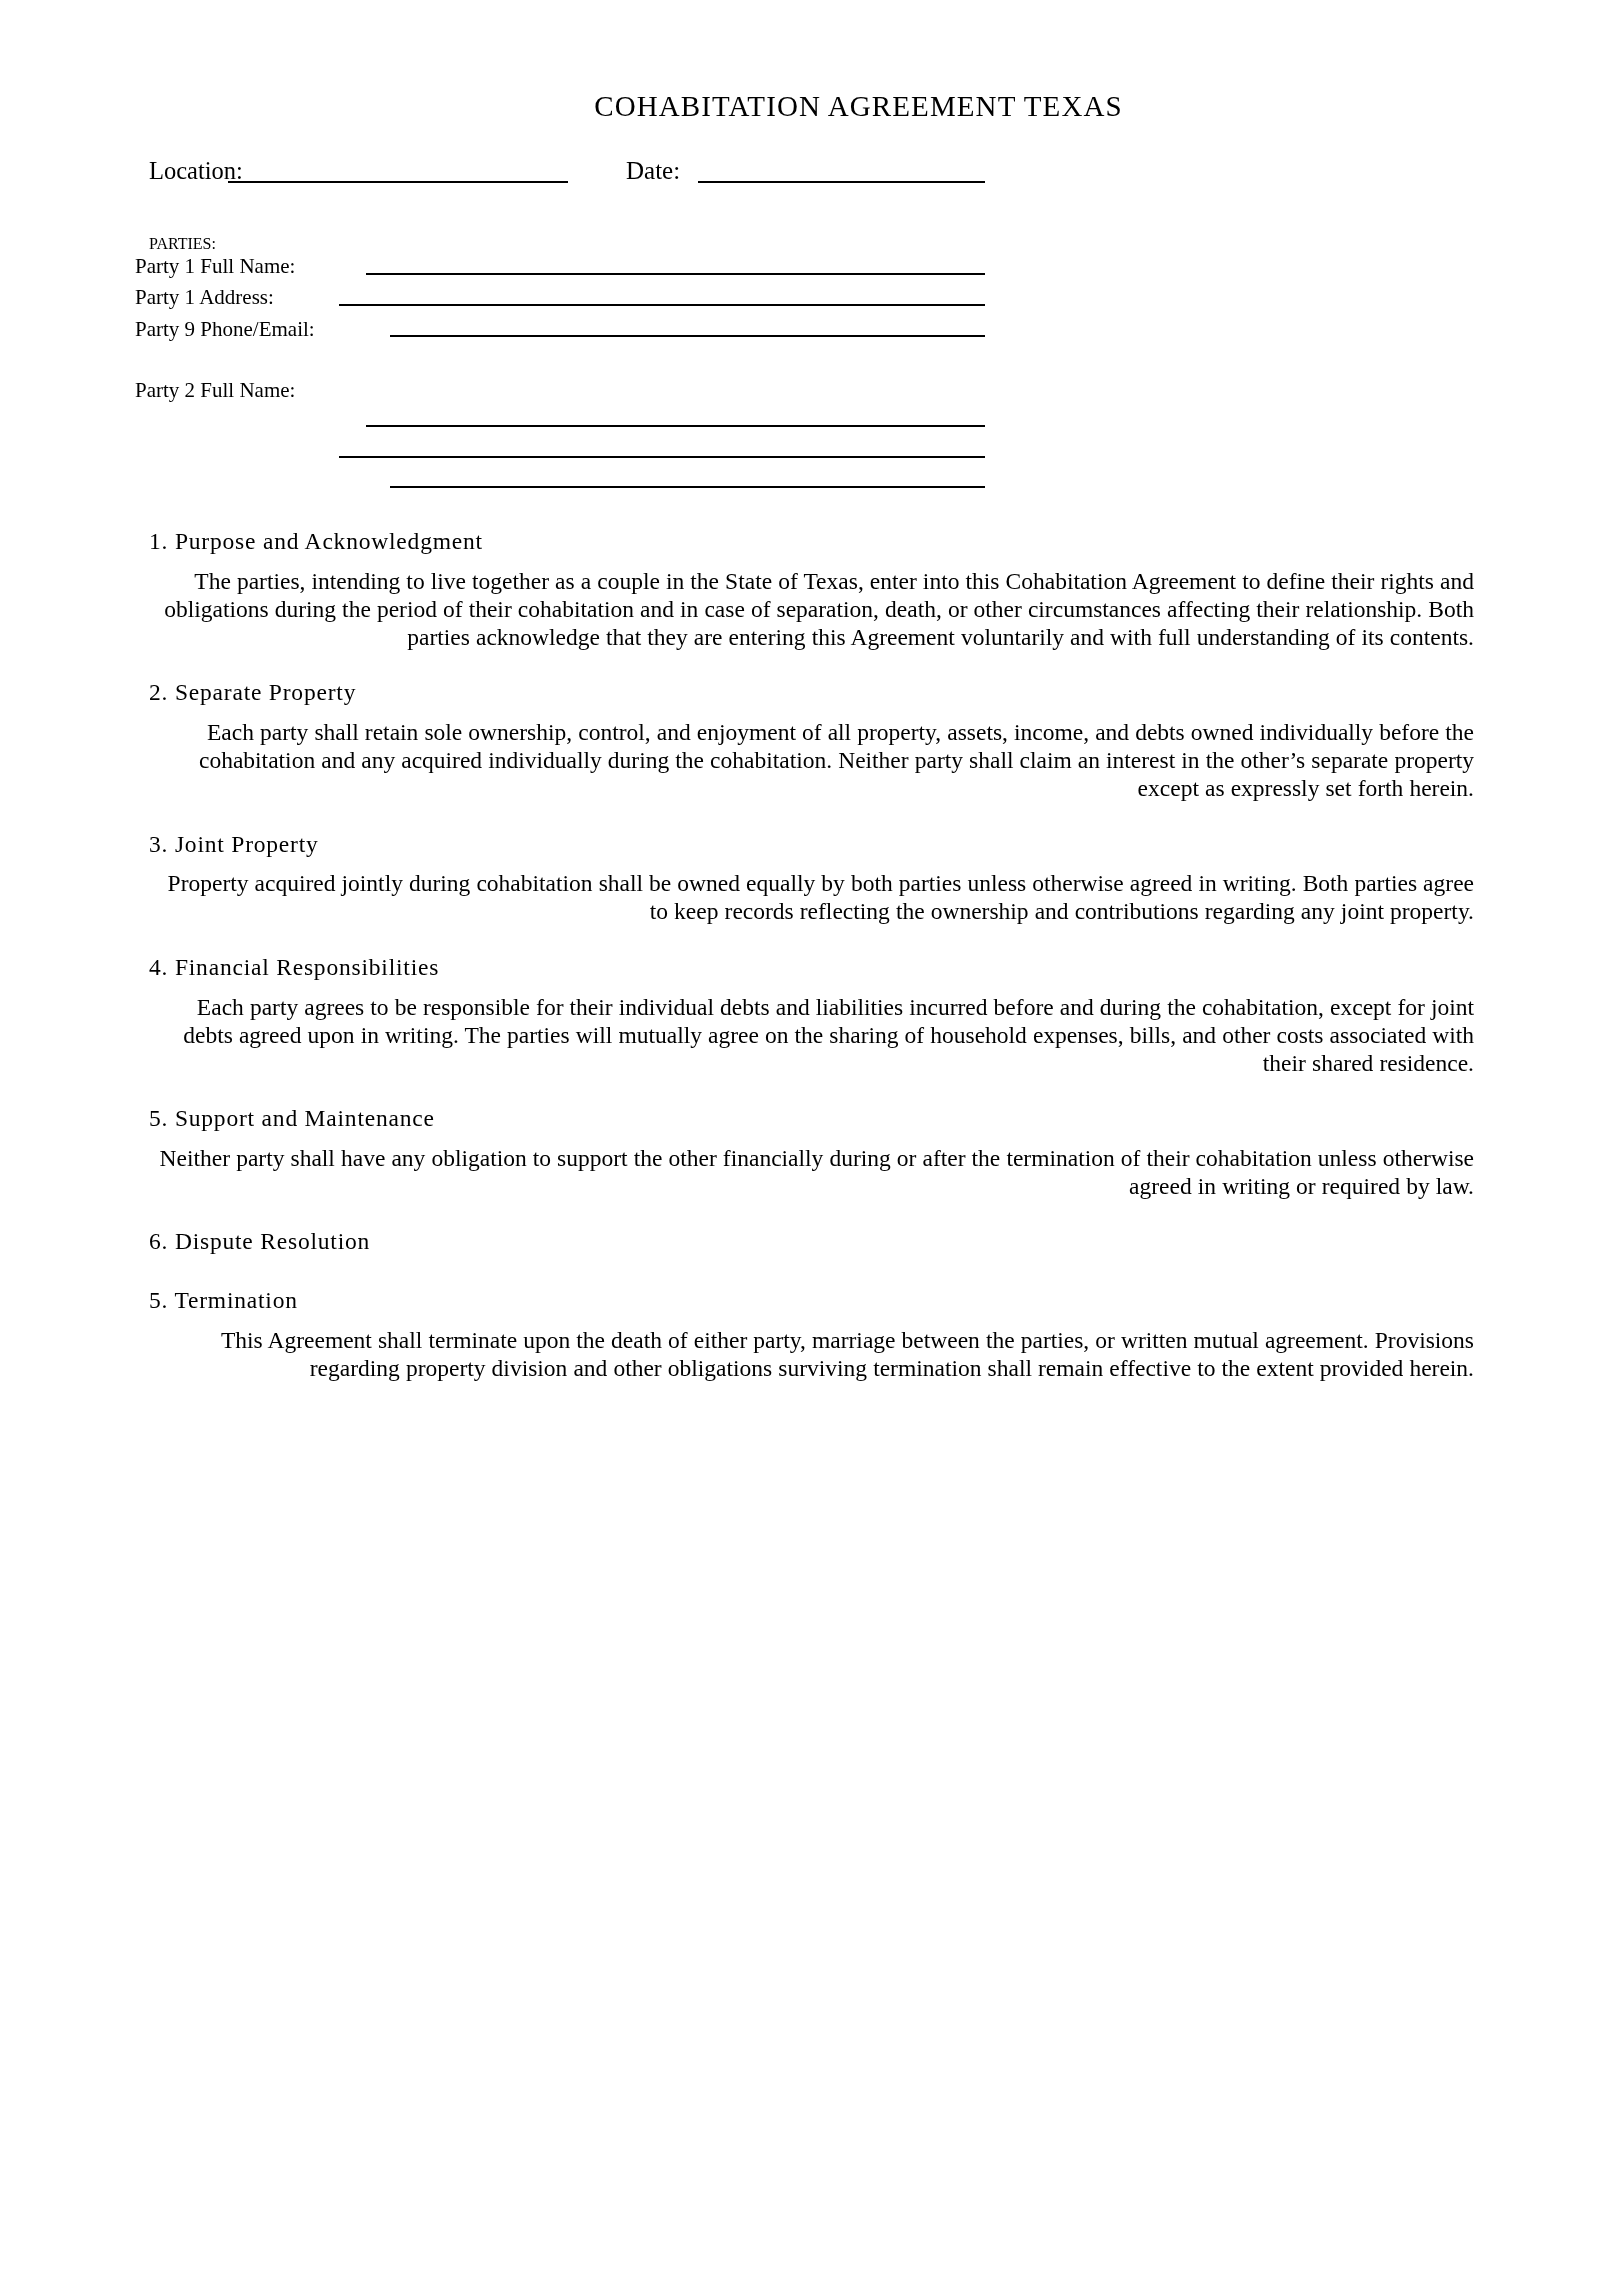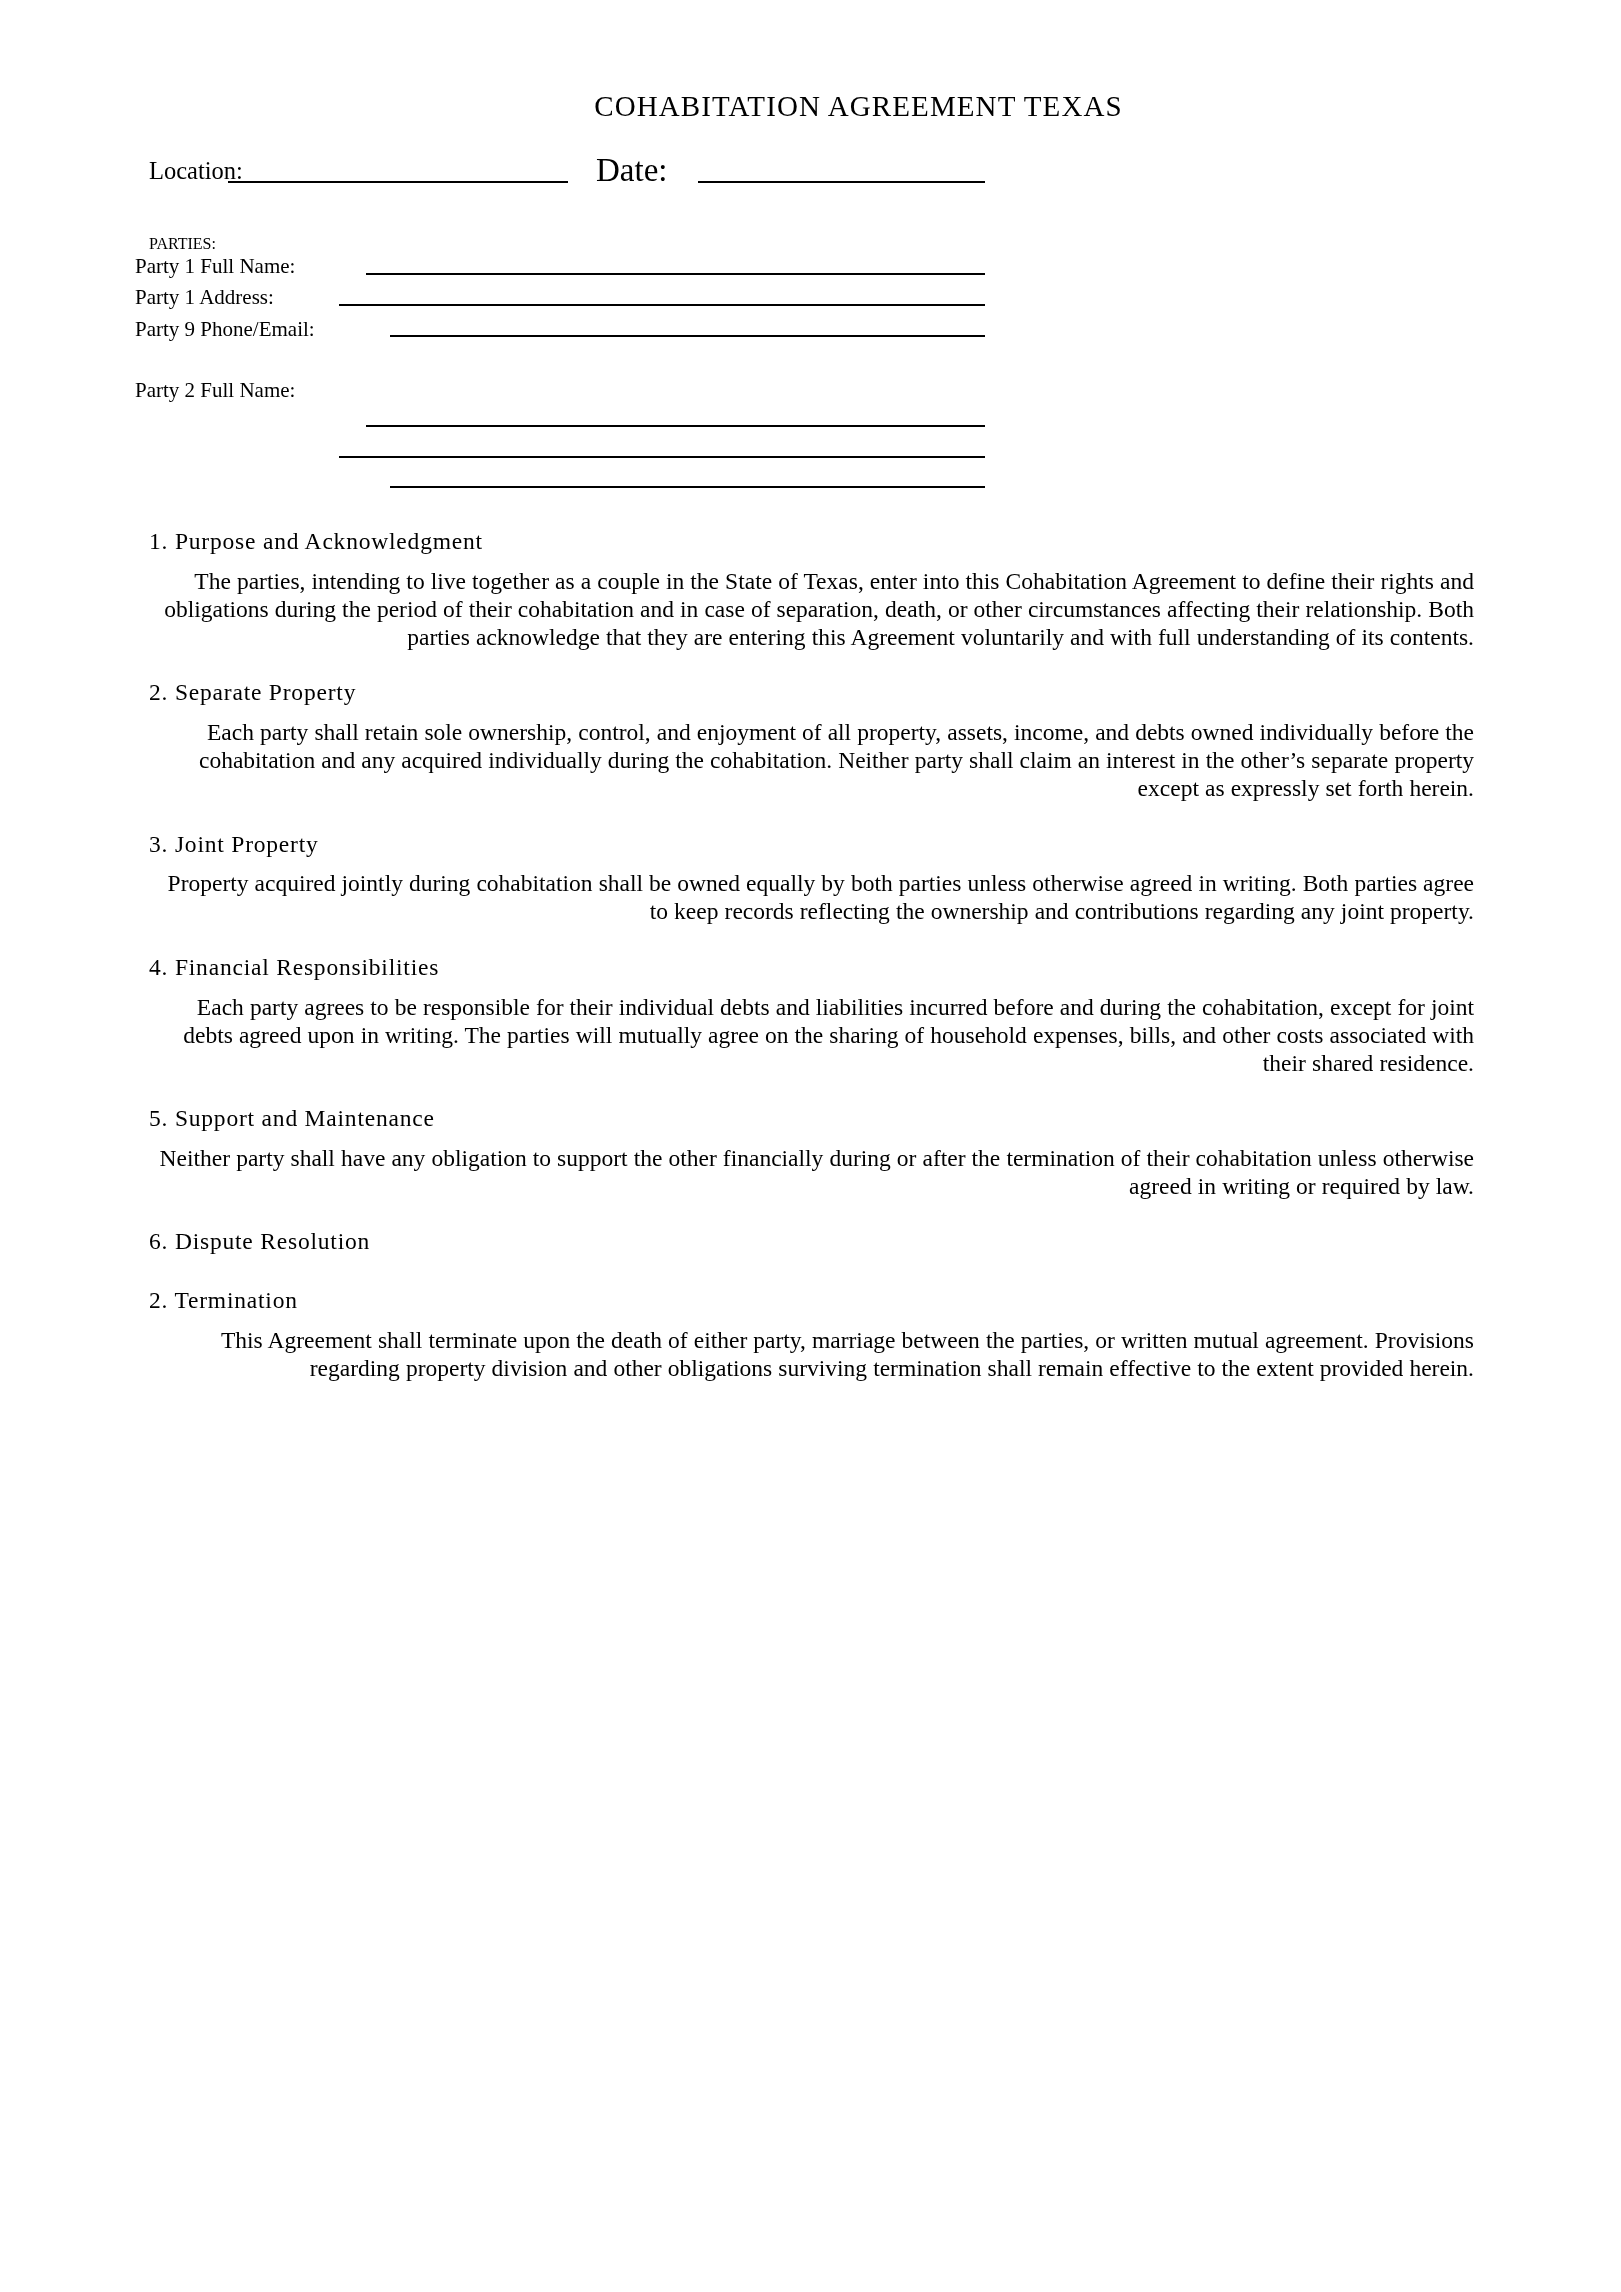--- a/index.html
+++ b/index.html
@@ -53,23 +53,23 @@
     line-height: 31px;
     white-space: nowrap;
   }
   .loc-rule {
     left: 228px;
     top: 181px;
     width: 340px;
   }
   .date-label {
     position: absolute;
-    left: 596px;
+    left: 626px;
     top: 155px;
-    font-size: 33px;
+    font-size: 25px;
     line-height: 31px;
     white-space: nowrap;
   }
   .date-rule {
     left: 698px;
     top: 181px;
     width: 287px;
   }
 
   
@@ -184,20 +184,20 @@
     <div class="section">
       <div class="section-heading">5. Support and Maintenance</div>
       <p class="section-body">Neither party shall have any obligation to support the other financially during or after the termination of their cohabitation unless otherwise agreed in writing or required by law.</p>
     </div>
 
     <div class="section">
       <div class="section-heading">6. Dispute Resolution</div>
     </div>
 
     <div class="section">
-      <div class="section-heading">2. Termination</div>
+      <div class="section-heading">5. Termination</div>
       <p class="section-body">This Agreement shall terminate upon the death of either party, marriage between the parties, or written mutual agreement. Provisions regarding property division and other obligations surviving termination shall remain effective to the extent provided herein.</p>
     </div>
 
   </div>
 
 </div>
 
 
 </body></html>

